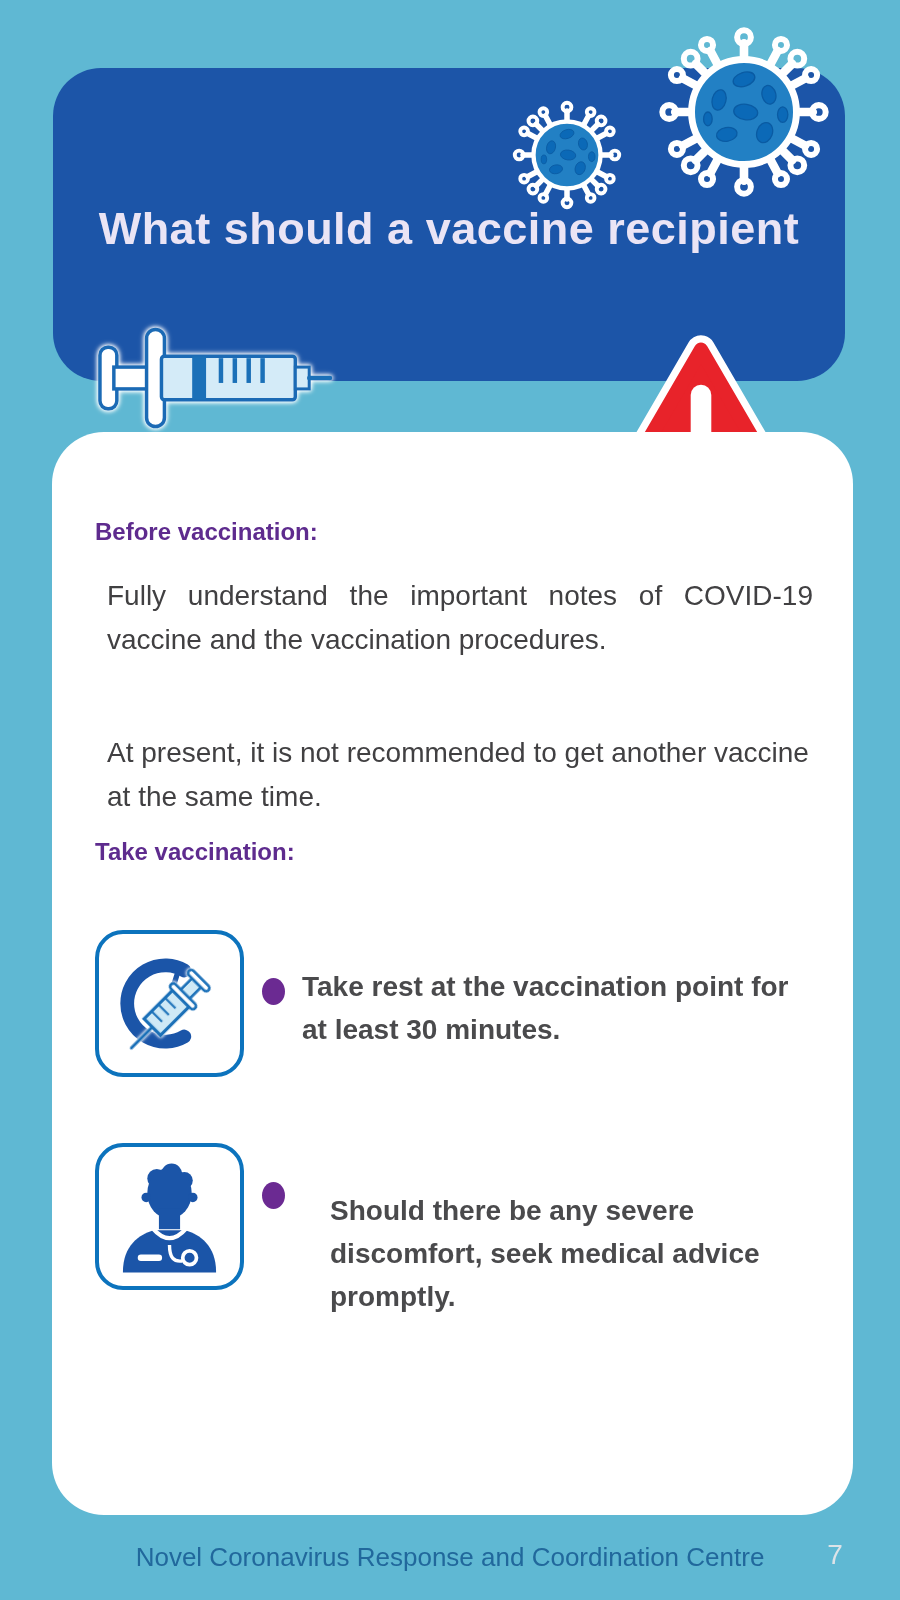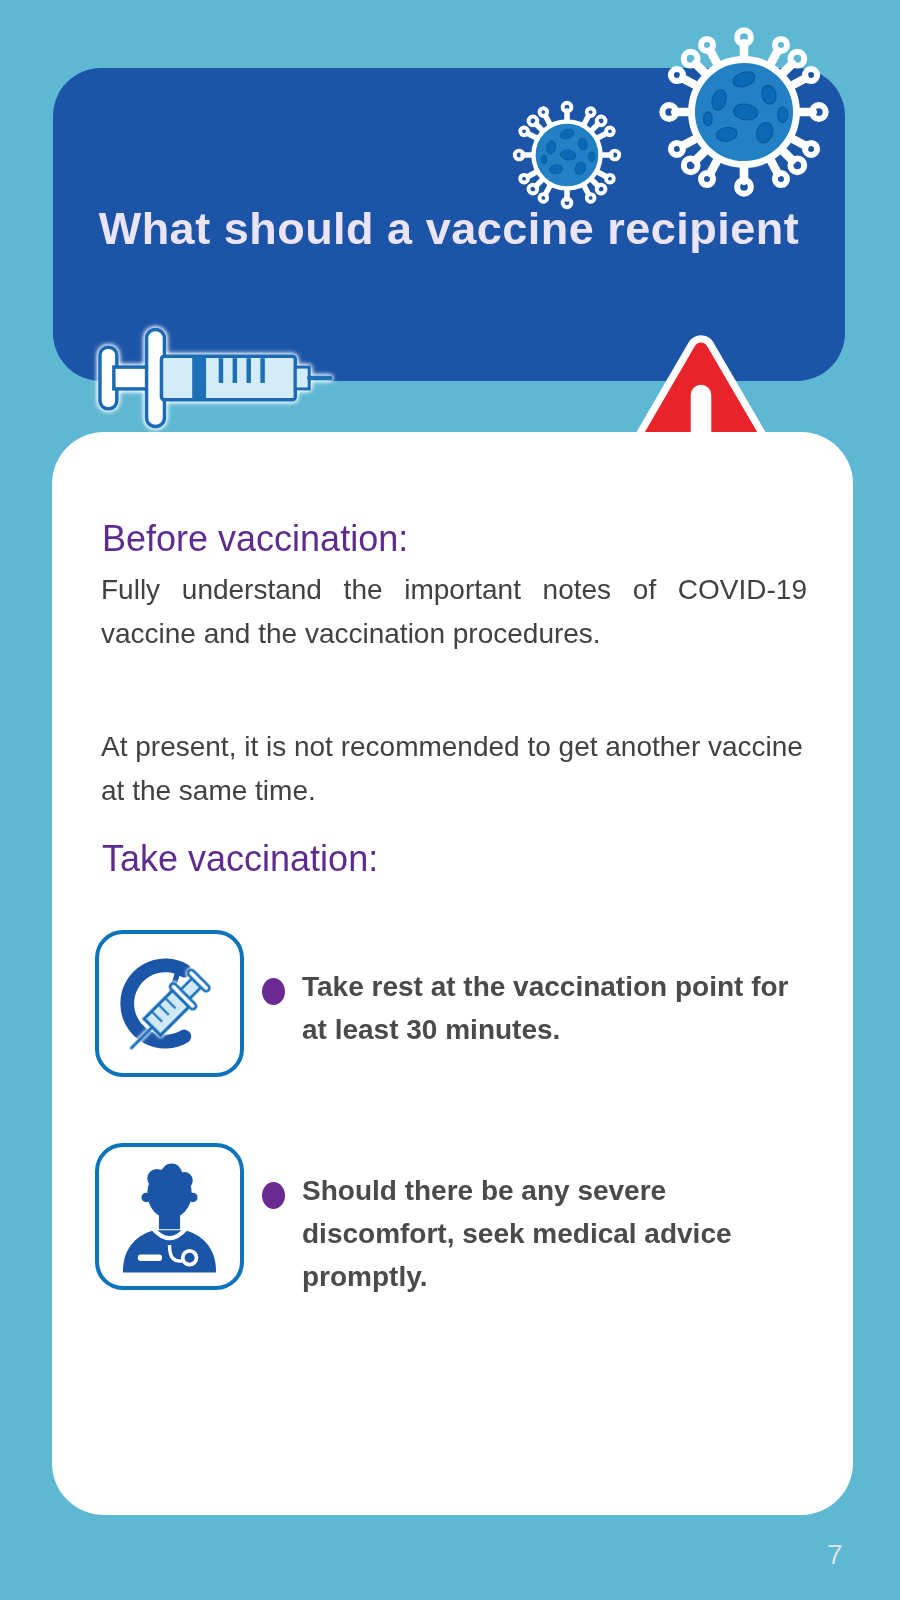--- a/index.html
+++ b/index.html
@@ -23,25 +23,25 @@
   .syringe-svg{
     position:absolute; left:96px; top:322px; width:238px; height:112px;
     filter:drop-shadow(0 0 2px #fff) drop-shadow(0 0 2px #fff);
   }
   .warning-svg{position:absolute; left:598px; top:333px; width:206px; height:186px;}
   .card{
     position:absolute; left:52px; top:432px; width:801px; height:1083px;
     background:#ffffff; border-radius:52px;
   }
   .h-purple{
-    position:absolute; left:43px; margin:7px;
-    color:#5e2b8e; font-size:36px; font-weight:normal; line-height:40px;
+    position:absolute; left:43px; margin:0;
+    color:#5e2b8e; font-size:24px; font-weight:bold; line-height:40px;
   }
   .body-text{
-    position:absolute; left:43px; margin:6px;
+    position:absolute; left:43px; margin:12px;
     color:#414042; font-size:28px; line-height:44px;
   }
   .justify{text-align:justify;}
   .icon-box{
     position:absolute; left:43px; width:141px; height:139px;
     background:#fff; border:4px solid #0c73bd; border-radius:28px;
     box-sizing:content-box;
   }
   .icon-box svg{position:absolute; left:6px; top:6px;}
   .bullet{
@@ -200,19 +200,20 @@
           <rect x="50" y="52" width="20" height="20"></rect>
           <path d="M16,112 C16,88 31,77 45,73 L75,73 C89,77 104,88 104,112 L104,113 L16,113 Z"></path>
         </g>
         <path d="M44,71 Q60,90 76,71" fill="none" stroke="#ffffff" stroke-width="4"></path>
         <path d="M60,87 C60,99 64,103 72,102" fill="none" stroke="#ffffff" stroke-width="3.2"></path>
         <circle cx="79" cy="99" r="6.5" fill="none" stroke="#ffffff" stroke-width="3.5"></circle>
         <rect x="30" y="96" width="23" height="6" rx="3" fill="#ffffff"></rect>
       </svg>
     </div>
     <span class="bullet" style="top:750px;"></span>
-    <p class="item-text" style="top:737px;">Should there be any severe discomfort, seek medical advice promptly.</p>
+    <p class="item-text" style="top:757px;margin-left:28px;">Should there be any severe discomfort, seek medical advice promptly.</p>
 
   </div>
 
+  <p class="footer-org">Novel Coronavirus Response and Coordination Centre</p>
   <p class="page-num">7</p>
 
 </div>
 
 </body></html>

